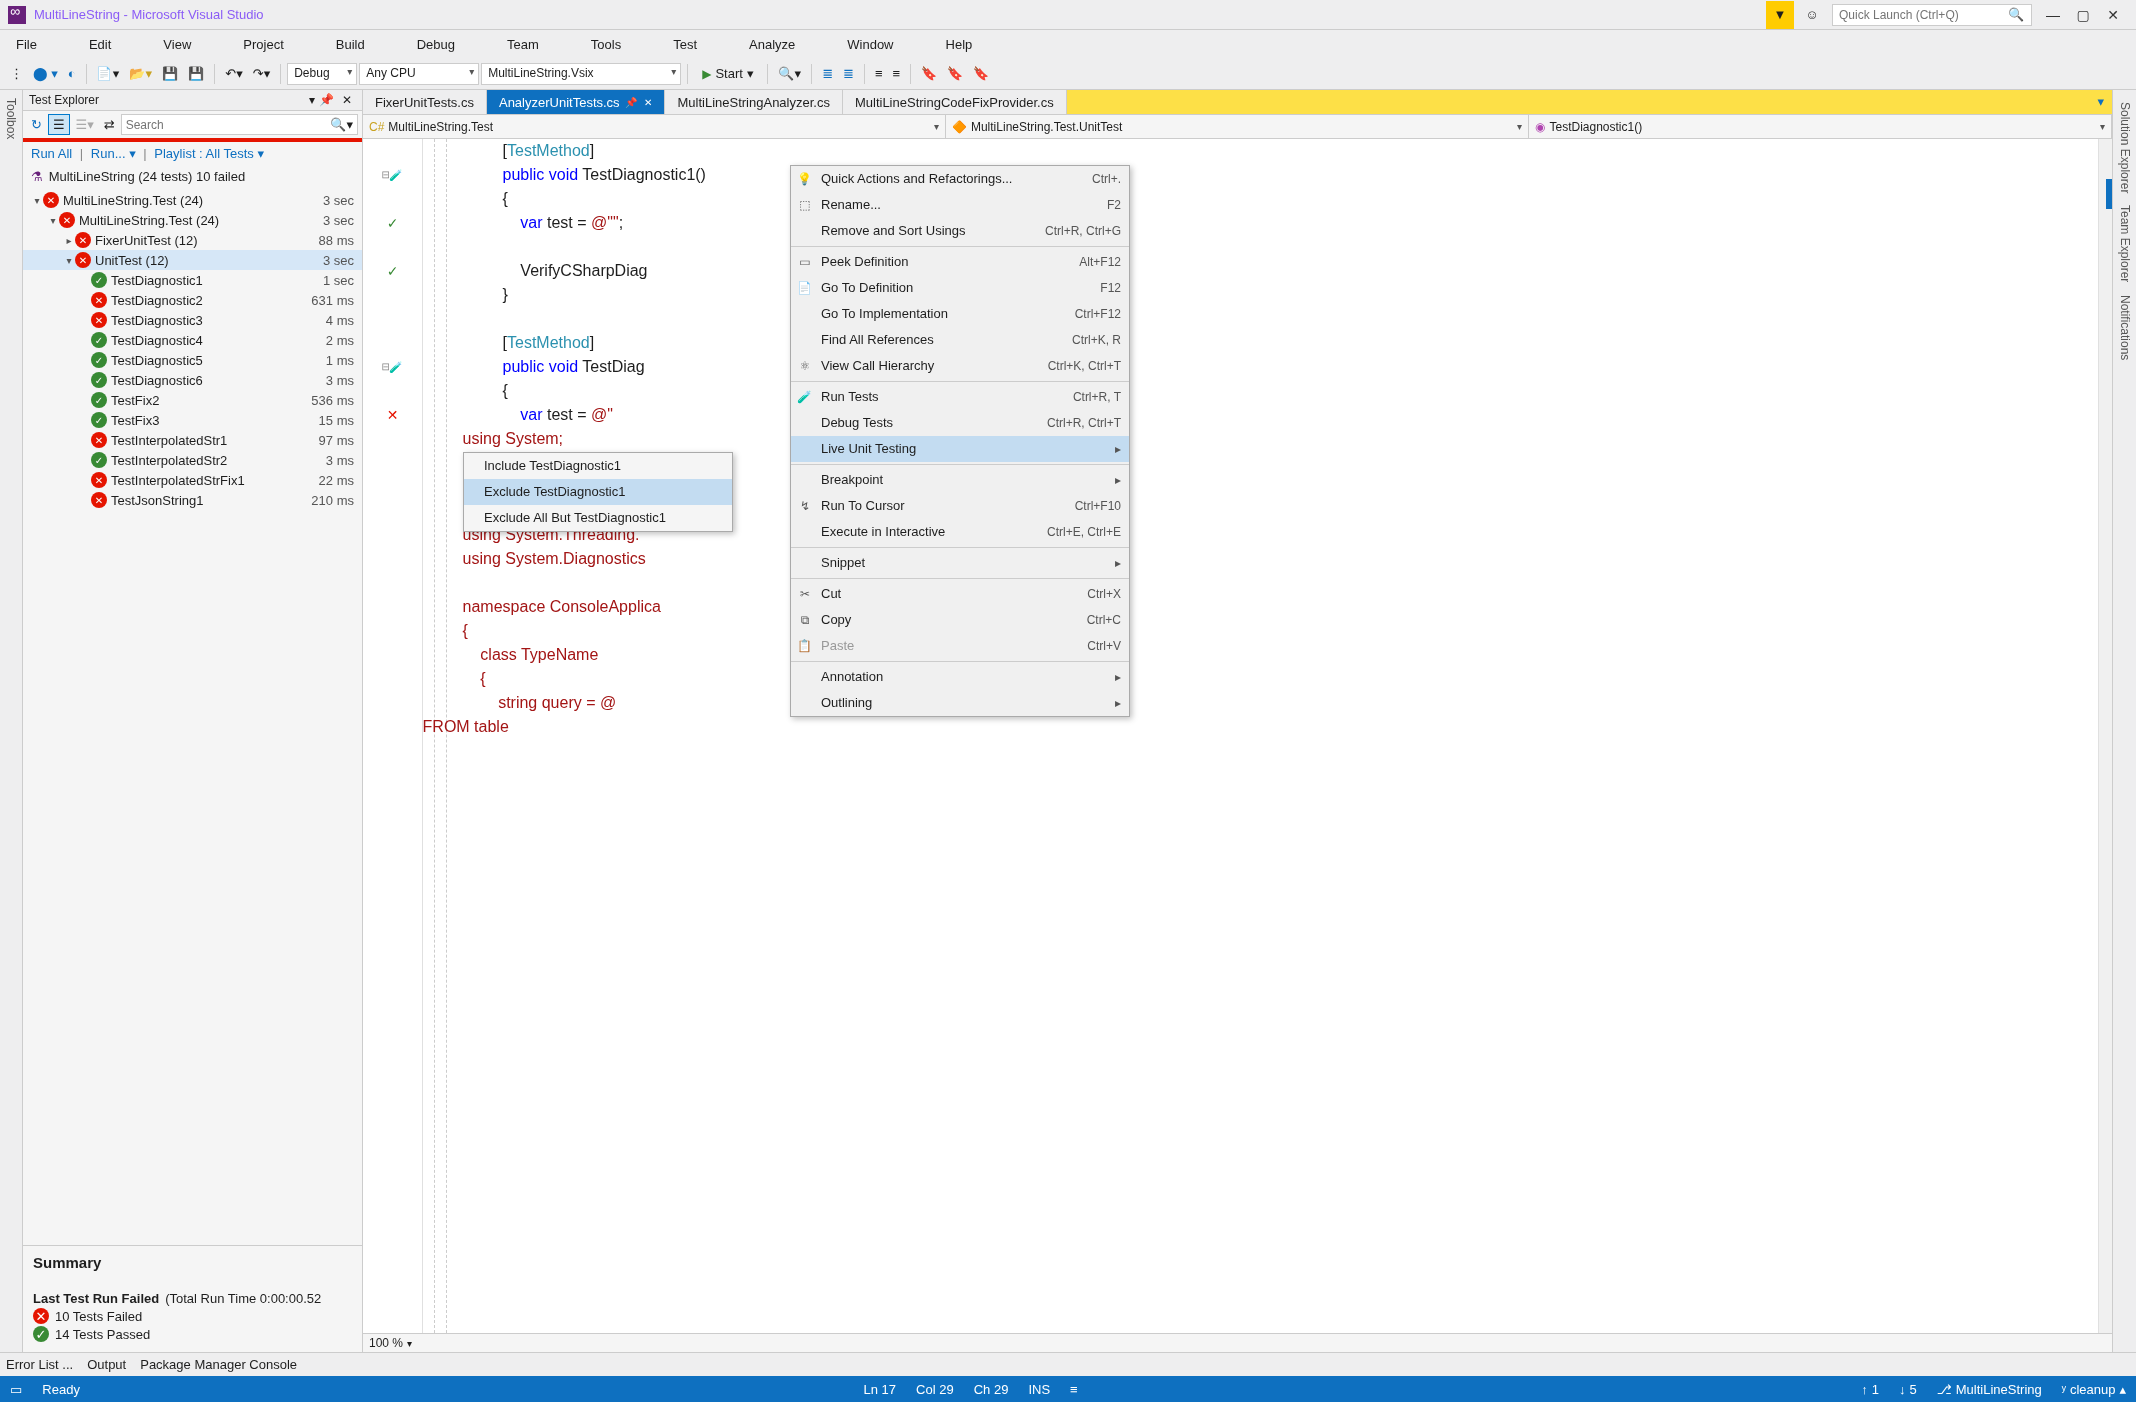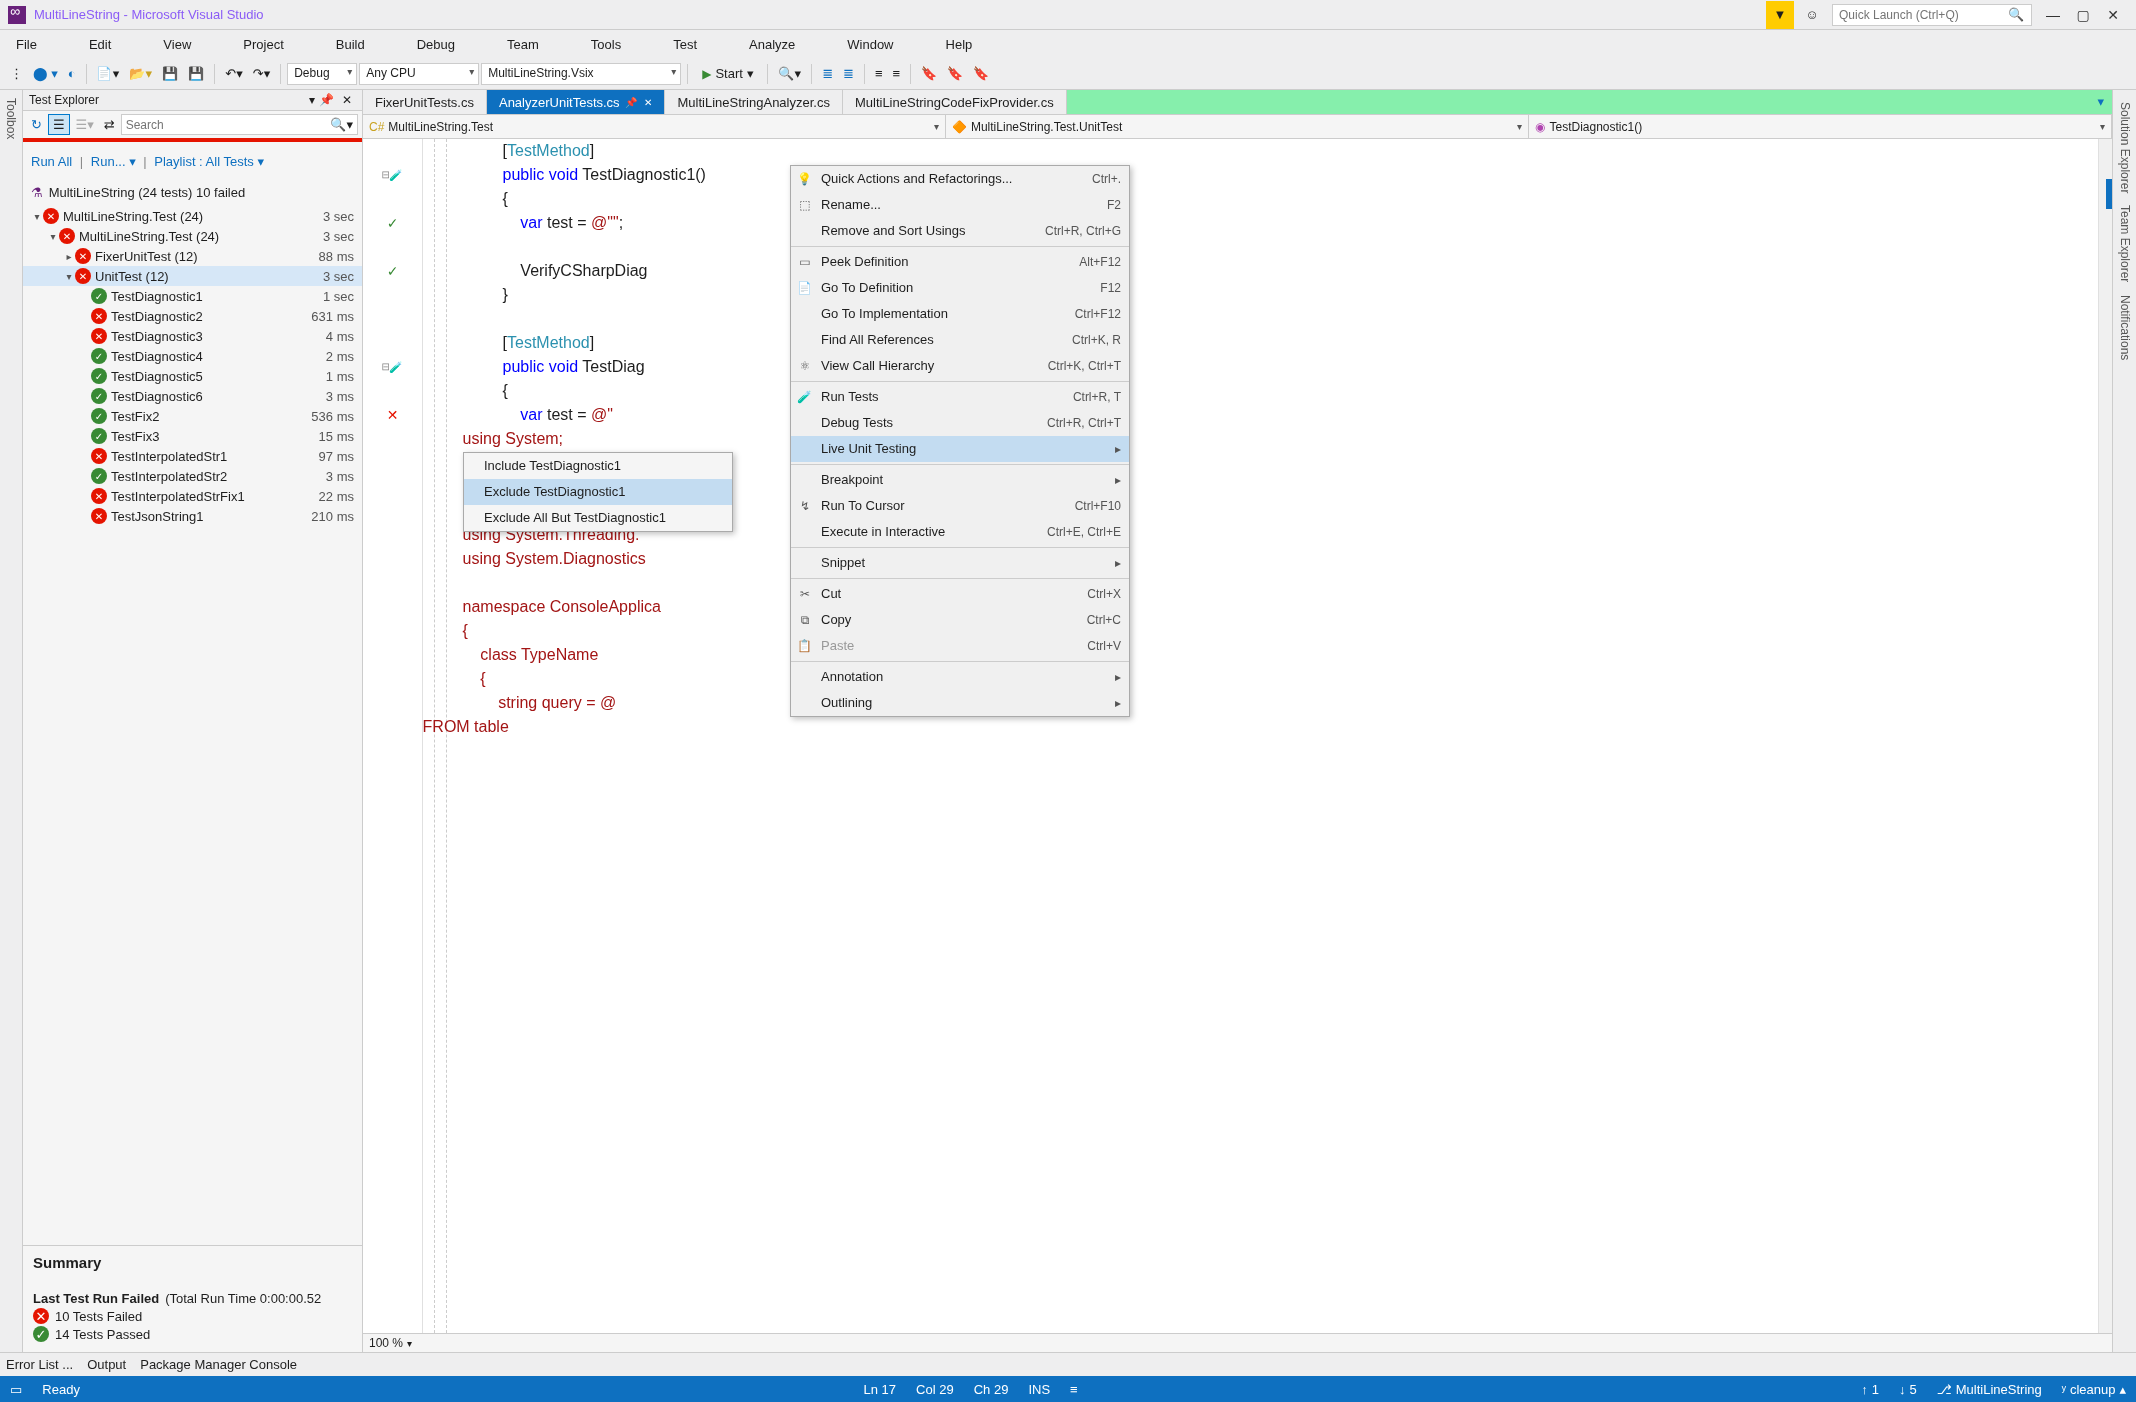--- a/index.html
+++ b/index.html
@@ -28,39 +28,39 @@
 .test-explorer { width: 340px; background:#f5f5f5; display:flex; flex-direction:column; border-right:1px solid #ccc;}
 .te-header { display:flex; align-items:center; padding:3px 6px; background:#eeeeef; border-bottom:1px solid #ccc; font-size:12px;}
 .te-header .te-title { flex:1; }
 .te-header .te-pin, .te-header .te-close { padding:0 4px; }
 .te-toolbar { display:flex; align-items:center; padding:3px 4px; background:#f5f5f5; gap:2px;}
 .te-toolbar .te-tbtn { padding:2px 4px; }
 .te-toolbar .te-tbtn.active { border:1px solid #007acc; background:#cce5f6;}
 .te-search { flex:1; border:1px solid #ccc; padding:2px 4px; display:flex; align-items:center; background:#fff;}
 .te-search input { border:none; outline:none; flex:1; font-size:12px;}
 .te-redbar { height:4px; background:#e51400; }
-.te-links { padding:12px 8px; font-size:13px; color:#0e70c0;}
+.te-links { padding:4px 8px; font-size:13px; color:#0e70c0;}
 .te-links .link { cursor:pointer; }
 .te-links .sep { color:#888; margin:0 4px;}
 .te-summary-line { padding:4px 8px; font-size:13px; display:flex; align-items:center; gap:6px;}
 .te-tree { flex:1; overflow:auto; padding:2px 0;}
 .tree-row { display:flex; align-items:center; padding:2px 8px; font-size:13px; white-space:nowrap;}
 .tree-row .indent { display:inline-block; }
 .tree-row .expand { width:12px; text-align:center; color:#555; font-size:10px;}
 .tree-row .status { width:16px; height:16px; border-radius:50%; display:inline-flex; align-items:center; justify-content:center; font-size:10px; color:#fff; margin-right:4px;}
 .tree-row .status.fail { background:#e51400;}
 .tree-row .status.pass { background:#388a34;}
 .tree-row.selected { background:#d6e7f7; }
 .tree-row .name { flex:1; overflow:hidden; text-overflow:ellipsis;}
 .tree-row .time { color:#555; margin-left:auto; padding-left:8px;}
 .te-footer { border-top:1px solid #ccc; padding:8px 10px; font-size:13px; background:#f5f5f5;}
 .te-footer h3 { font-size:15px; font-weight:600; margin-bottom:20px;}
 .te-footer .fline { display:flex; align-items:center; gap:6px; margin:2px 0;}
 .editor-area { flex:1; display:flex; flex-direction:column; background:#fff; position:relative;}
-.doc-tabs { display:flex; background:#86efac; border-bottom:1px solid #ccc; height:25px;}
+.doc-tabs { display:flex; background:#fde047; border-bottom:1px solid #ccc; height:25px;}
 .doc-tab { padding:4px 12px; font-size:13px; display:flex; align-items:center; gap:6px; border-right:1px solid #ccc; background:#eeeeef; color:#1e1e1e;}
 .doc-tab.active { background:#0e70c0; color:#fff;}
 .doc-tab.active .tab-x { color:#fff;}
 .doc-tab .pin-icon, .doc-tab .tab-x { font-size:10px;}
 .doc-tabs .tab-dropdown { margin-left:auto; padding:4px 8px; color:#0e70c0;}
 .nav-combos { display:flex; background:#f5f5f5; border-bottom:1px solid #ccc; height:24px;}
 .nav-combos .nav-combo { flex:1; border-right:1px solid #ccc; padding:2px 6px; font-size:12px; display:flex; align-items:center; gap:4px; position:relative;}
 .nav-combos .nav-combo::after { content:'▾'; position:absolute; right:6px; font-size:10px; color:#555;}
 .code-body { flex:1; display:flex; font-family: Consolas, monospace; font-size:16px; line-height:24px; overflow:hidden; position:relative;}
 .gutter { width:60px; border-right:1px solid #e0e0e0; display:flex; flex-direction:column;}

